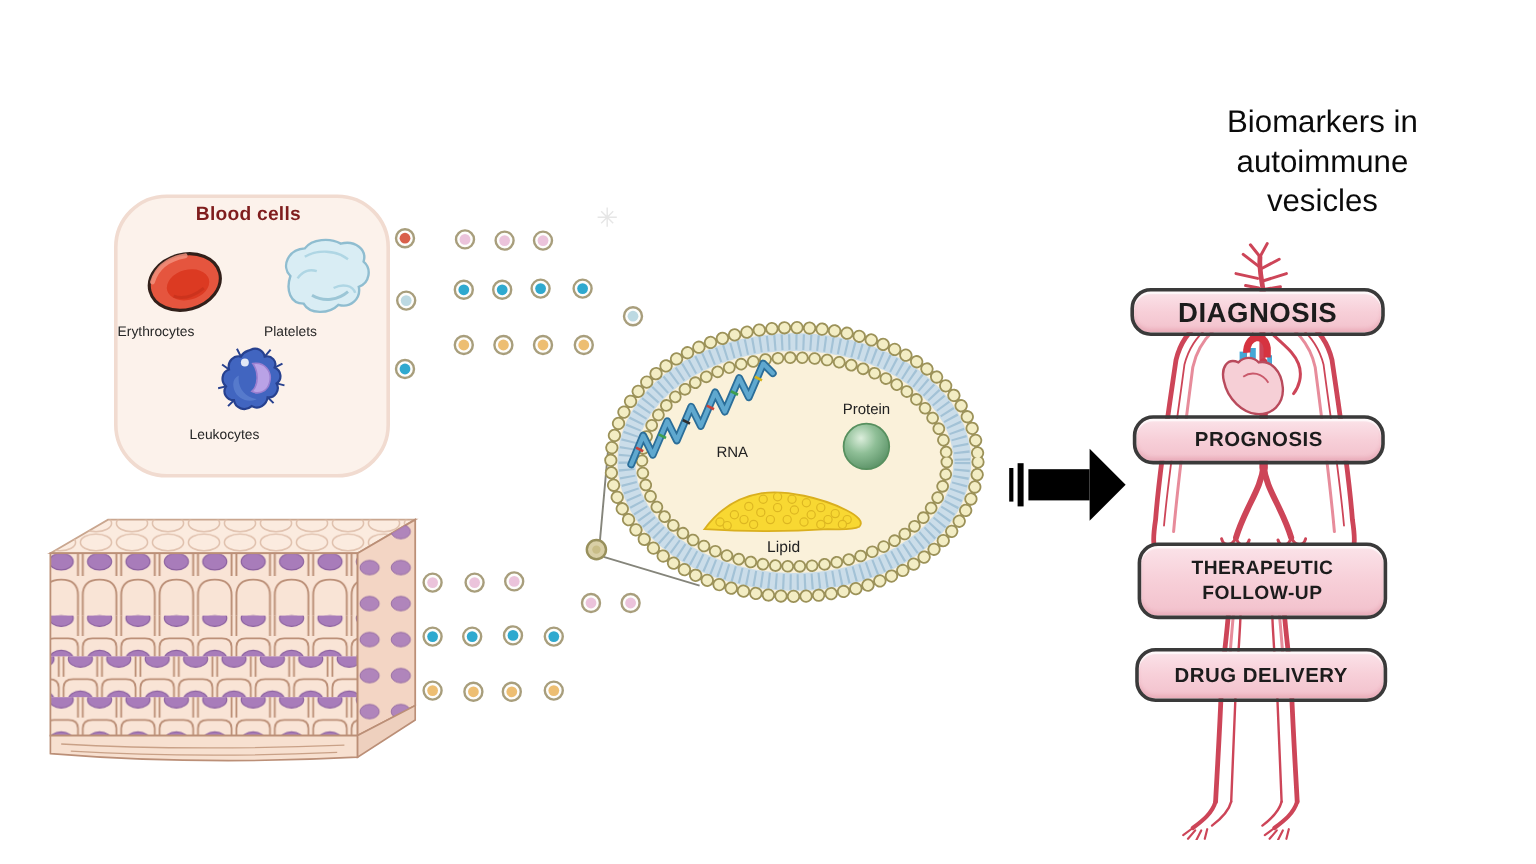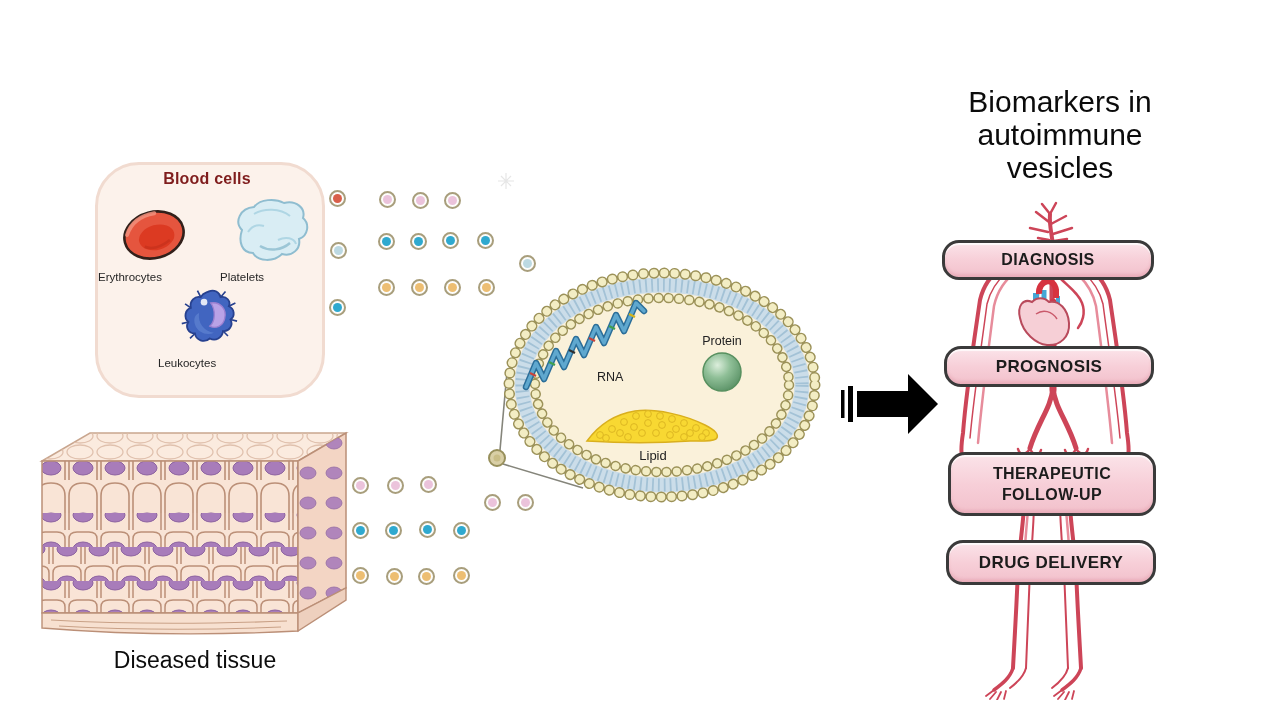--- a/index.html
+++ b/index.html
@@ -13,28 +13,28 @@
   .panel-title{left:95px;top:170px;width:224px;text-align:center;font-weight:bold;
                font-size:16px;letter-spacing:.2px;color:#7f1d1d;}
   .cell-label{font-size:11.5px;color:#262626;text-align:left;}
   .lbl-ery{left:98px;top:271px;width:110px;}
   .lbl-pla{left:220px;top:271px;width:95px;}
   .lbl-leu{left:158px;top:357px;width:100px;}
 
   
   .tissue-caption{left:35px;top:647px;width:320px;text-align:center;font-size:23px;color:#0d0d0d;}
   .ev-caption{left:460px;top:554px;width:470px;text-align:center;font-size:24px;color:#0d0d0d;}
-  .right-title{left:960px;top:85px;width:200px;text-align:center;font-size:30px;line-height:33px;color:#0b0b0b;z-index:5;}
+  .right-title{left:1002px;top:85px;width:200px;text-align:center;font-size:26px;line-height:33px;color:#0b0b0b;z-index:5;}
 
   
   .banner{position:absolute;z-index:6;display:flex;align-items:center;justify-content:center;
           background:linear-gradient(180deg,#FBE3E9 0%,#F7CFD8 50%,#F2C1CC 100%);
           border:3px solid #3A3A3A;border-radius:17px;font-weight:bold;color:#1C1C1C;
           letter-spacing:.4px;box-shadow:inset 0 2px 1px rgba(255,255,255,.8), inset 0 -3px 3px rgba(201,90,110,.18);}
-  .banner-diagnosis{left:942px;top:240px;width:206px;height:34px;font-size:16px;}
+  .banner-diagnosis{left:942px;top:240px;width:206px;height:34px;font-size:23px;}
   .banner-prognosis{left:944px;top:346px;width:204px;height:35px;font-size:17px;}
   .banner-therapeutic{left:948px;top:452px;width:202px;height:58px;font-size:16px;line-height:21px;
                       white-space:pre-line;text-align:center;}
   .banner-drug{left:946px;top:540px;width:204px;height:39px;font-size:17px;}
 
   
   .dot{position:absolute;width:13px;height:13px;border:2.5px solid #A89E7C;border-radius:50%;
        background:#FDFDFB;display:flex;align-items:center;justify-content:center;z-index:3;}
   .dot-core{width:9px;height:9px;border-radius:50%;}
 
@@ -109,21 +109,20 @@
     <rect x="7" y="119" width="256" height="34" fill="url(#pColB2)"></rect>
     <rect x="7" y="153" width="256" height="32" fill="url(#pColB)"></rect>
     <rect x="7" y="33" width="256" height="152" fill="none" stroke="#BB8F77" stroke-width="1.5"></rect>
     <polygon points="263,33 311,5 311,160 263,185" fill="#F3D5C4" stroke="#BB8F77" stroke-width="1.5"></polygon>
     <polygon points="263,33 311,5 311,160 263,185" fill="url(#pSide)" opacity="0.9"></polygon>
     <path d="M7,185 L263,185 L263,203 Q130,210 7,200 Z" fill="#F7E0D0" stroke="#BB8F77" stroke-width="1.4"></path>
     <polygon points="263,185 311,160 311,172 263,203" fill="#EED0BE" stroke="#BB8F77" stroke-width="1.4"></polygon>
     <path d="M16,192 Q120,198 252,193 M24,198 Q130,204 246,199" stroke="#C9A187" fill="none" stroke-width="1.1"></path>
   </svg>
 
-  <div class="abs tissue-caption z2">Diseased tissue</div>
 
   <svg class="abs z2" style="left:470px;top:245px" width="380" height="272" viewBox="0 0 380 272">
     <defs>
       <radialGradient id="gradGreen" cx="38%" cy="32%" r="75%">
         <stop offset="0%" stop-color="#DCEEDC"></stop>
         <stop offset="45%" stop-color="#8FBF97"></stop>
         <stop offset="100%" stop-color="#578F63"></stop>
       </radialGradient>
     </defs>
 

